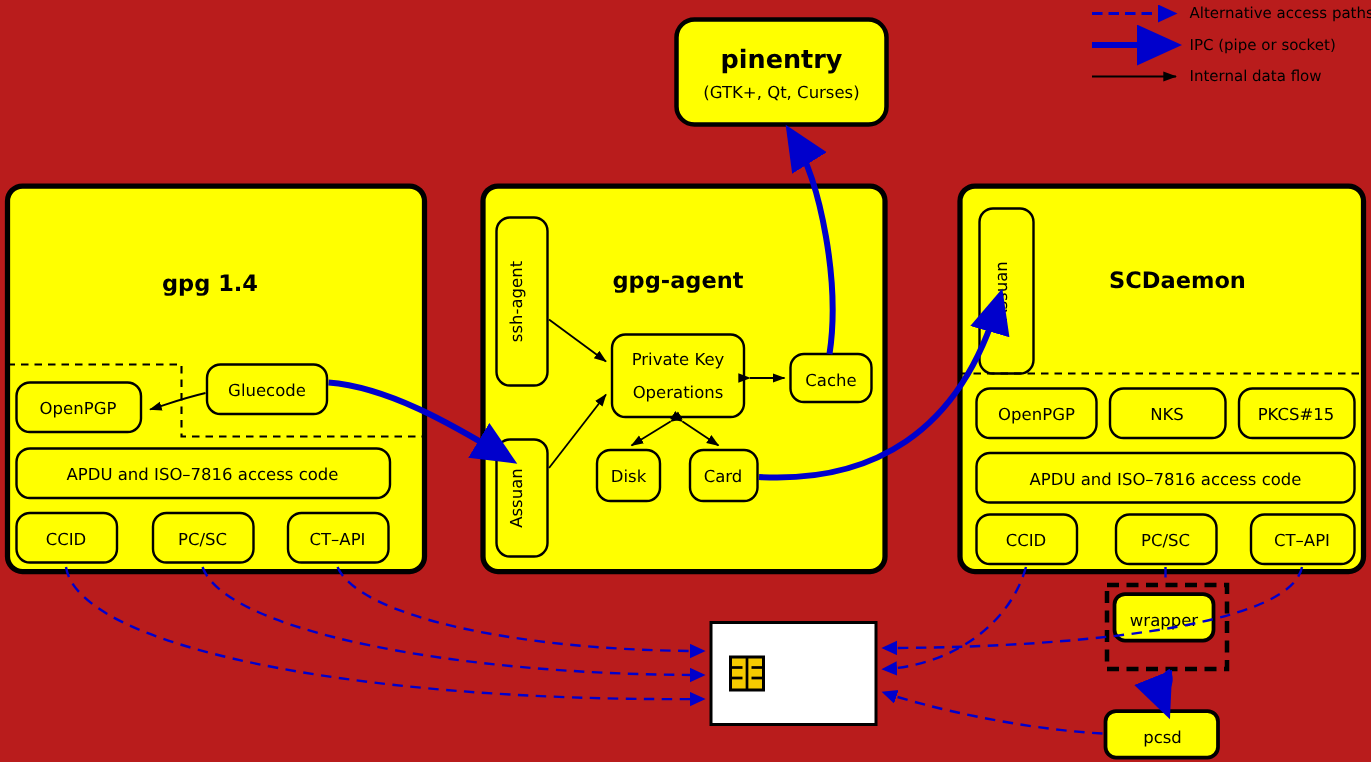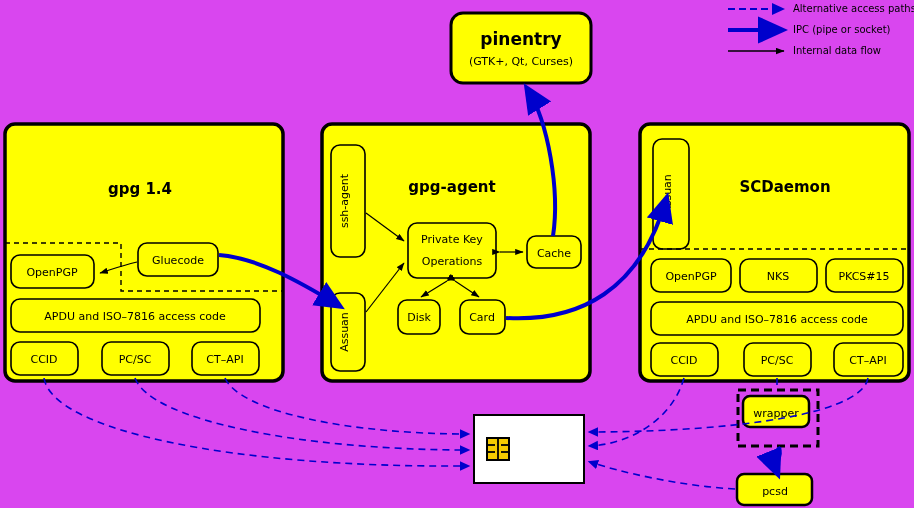--- a/index.html
+++ b/index.html
@@ -1,16 +1,16 @@
 <!DOCTYPE html>
 <html><head>
 <meta charset="utf-8">
 <style>
   html,body{margin:0;padding:0;background:#ffffff;}
-  #stage{position:relative;width:914px;height:508px;background:#d946ef;
+  #stage{position:relative;width:914px;height:508px;background:#b91c1c;
          font-family:"DejaVu Sans","Liberation Sans",sans-serif;overflow:hidden;}
   svg{position:absolute;top:0;left:0;width:914px;height:508px;}
   text{font-family:"DejaVu Sans","Liberation Sans",sans-serif;fill:#000;}
   .panel-title{font-size:15px;font-weight:bold;text-anchor:middle;}
   .boxlabel-sm{font-size:11px;text-anchor:middle;}
   .legend-text{font-size:10px;}
   .subtitle{font-size:11px;text-anchor:middle;}
   .bigtitle{font-size:17px;font-weight:bold;text-anchor:middle;}
 </style>
 </head>

